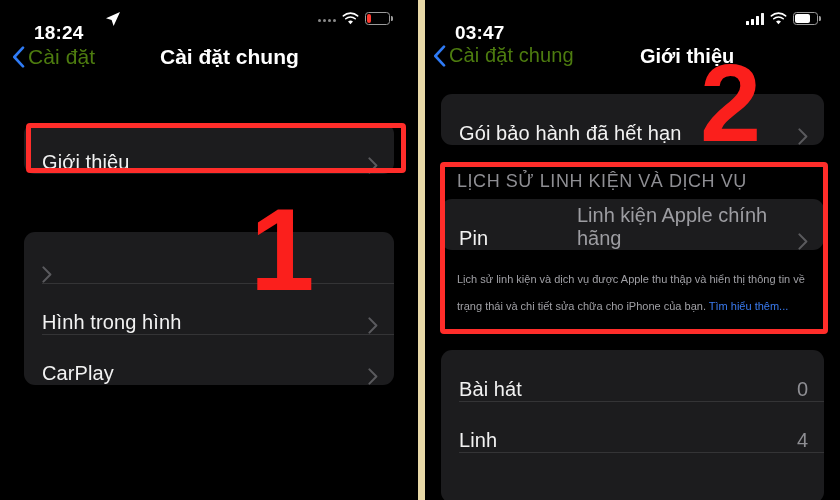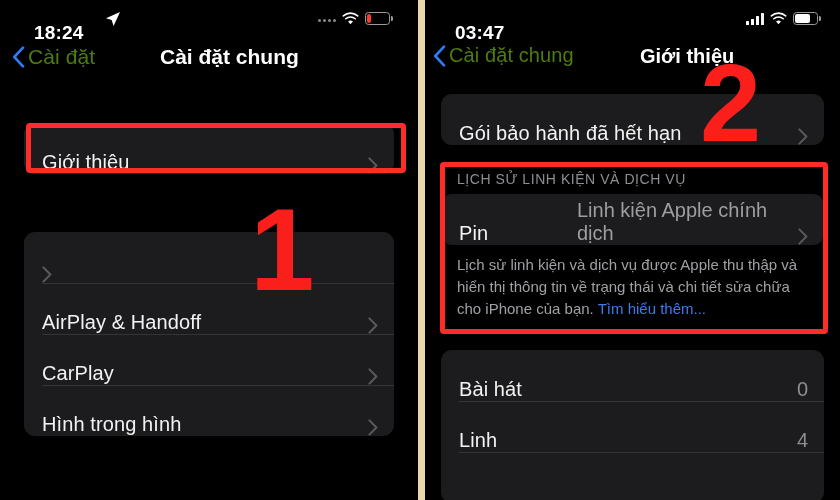--- a/index.html
+++ b/index.html
@@ -62,26 +62,26 @@
     content:"";position:absolute;left:18px;right:0;top:0;height:1px;background:#343436;
   }
   .row-label{color:#f2f2f2;font-size:20px;flex:1;letter-spacing:.1px;}
   .row-value{color:#9d9da2;font-size:20px;margin-right:8px;}
   .row-count{color:#8e8e93;font-size:20px;}
   .chev{width:10px;height:17px;flex:none;opacity:.55;}
 
   
   .panel-right .card{margin:0 16px;}
   .section-head{
-    color:#8e8e93;font-size:14px;letter-spacing:.55px;
+    color:#8e8e93;font-size:18px;letter-spacing:.55px;
     padding:14px 0 7px 32px;text-transform:uppercase;
   }
   .footnote{
-    color:#a0a0a5;font-size:15px;line-height:22px;
-    padding:9px 30px 0 32px;
+    color:#a0a0a5;font-size:11px;line-height:27px;
+    padding:16px 30px 0 32px;
   }
   .footnote a{color:#3a7bf0;text-decoration:none;}
   .row-pin .row-label{flex:none;width:118px;}
   .row-pin .row-value{flex:1;text-align:left;}
 
   
   .redbox{position:absolute;border:5px solid #ff2d2a;border-radius:4px;box-sizing:border-box;pointer-events:none;}
   #redbox-gioithieu{left:26px;top:123px;width:380px;height:50px;}
   #redbox-lichsu{left:440px;top:162px;width:388px;height:172px;}
 
@@ -143,33 +143,27 @@
 
     <div style="height:58px;"></div>
 
     <div class="card">
       <div class="row">
         <svg class="chev" viewBox="0 0 10 17">
           <path d="M1.4 1.4 L8.4 8.5 L1.4 15.6" stroke="#8e8e93" stroke-width="2" fill="none" stroke-linecap="round" stroke-linejoin="round"></path>
         </svg>
       </div>
       <div class="row">
-        <span class="row-label">AirPlay &amp; Handoff</span>
+        <span class="row-label">Hình trong hình</span>
         <svg class="chev" viewBox="0 0 10 17">
           <path d="M1.4 1.4 L8.4 8.5 L1.4 15.6" stroke="#8e8e93" stroke-width="2" fill="none" stroke-linecap="round" stroke-linejoin="round"></path>
         </svg>
       </div>
       <div class="row">
         <span class="row-label">CarPlay</span>
-        <svg class="chev" viewBox="0 0 10 17">
-          <path d="M1.4 1.4 L8.4 8.5 L1.4 15.6" stroke="#8e8e93" stroke-width="2" fill="none" stroke-linecap="round" stroke-linejoin="round"></path>
-        </svg>
-      </div>
-      <div class="row">
-        <span class="row-label">Hình trong hình</span>
         <svg class="chev" viewBox="0 0 10 17">
           <path d="M1.4 1.4 L8.4 8.5 L1.4 15.6" stroke="#8e8e93" stroke-width="2" fill="none" stroke-linecap="round" stroke-linejoin="round"></path>
         </svg>
       </div>
     </div>
 
   </div>
 
   <div class="divider"></div>
 
@@ -216,21 +210,21 @@
       </div>
     </div>
 
     <div style="height:12px;"></div>
 
     <div class="section-head">LỊCH SỬ LINH KIỆN VÀ DỊCH VỤ</div>
 
     <div class="card">
       <div class="row row-pin">
         <span class="row-label">Pin</span>
-        <span class="row-value">Linh kiện Apple chính dịch</span>
+        <span class="row-value">Linh kiện Apple chính hãng</span>
         <svg class="chev" viewBox="0 0 10 17">
           <path d="M1.4 1.4 L8.4 8.5 L1.4 15.6" stroke="#8e8e93" stroke-width="2" fill="none" stroke-linecap="round" stroke-linejoin="round"></path>
         </svg>
       </div>
     </div>
 
     <div class="footnote">
       <span>Lịch sử linh kiện và dịch vụ được Apple thu thập và hiển thị thông tin về trạng thái và chi tiết sửa chữa cho iPhone của bạn. </span><a href="#">Tìm hiểu thêm...</a>
     </div>
 

